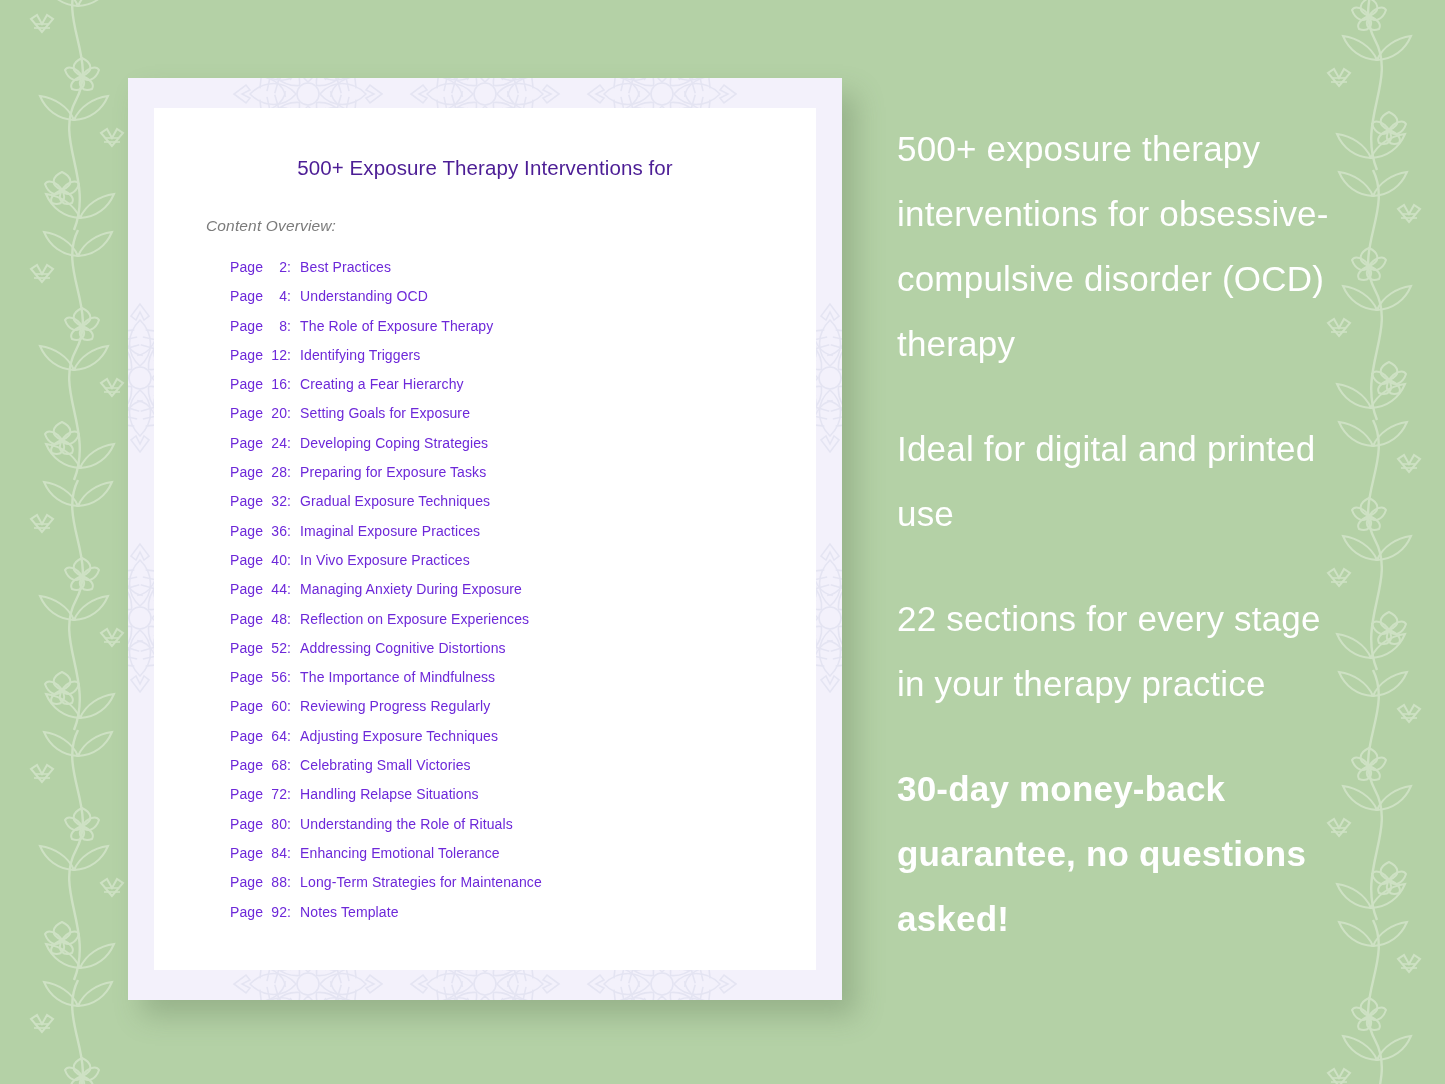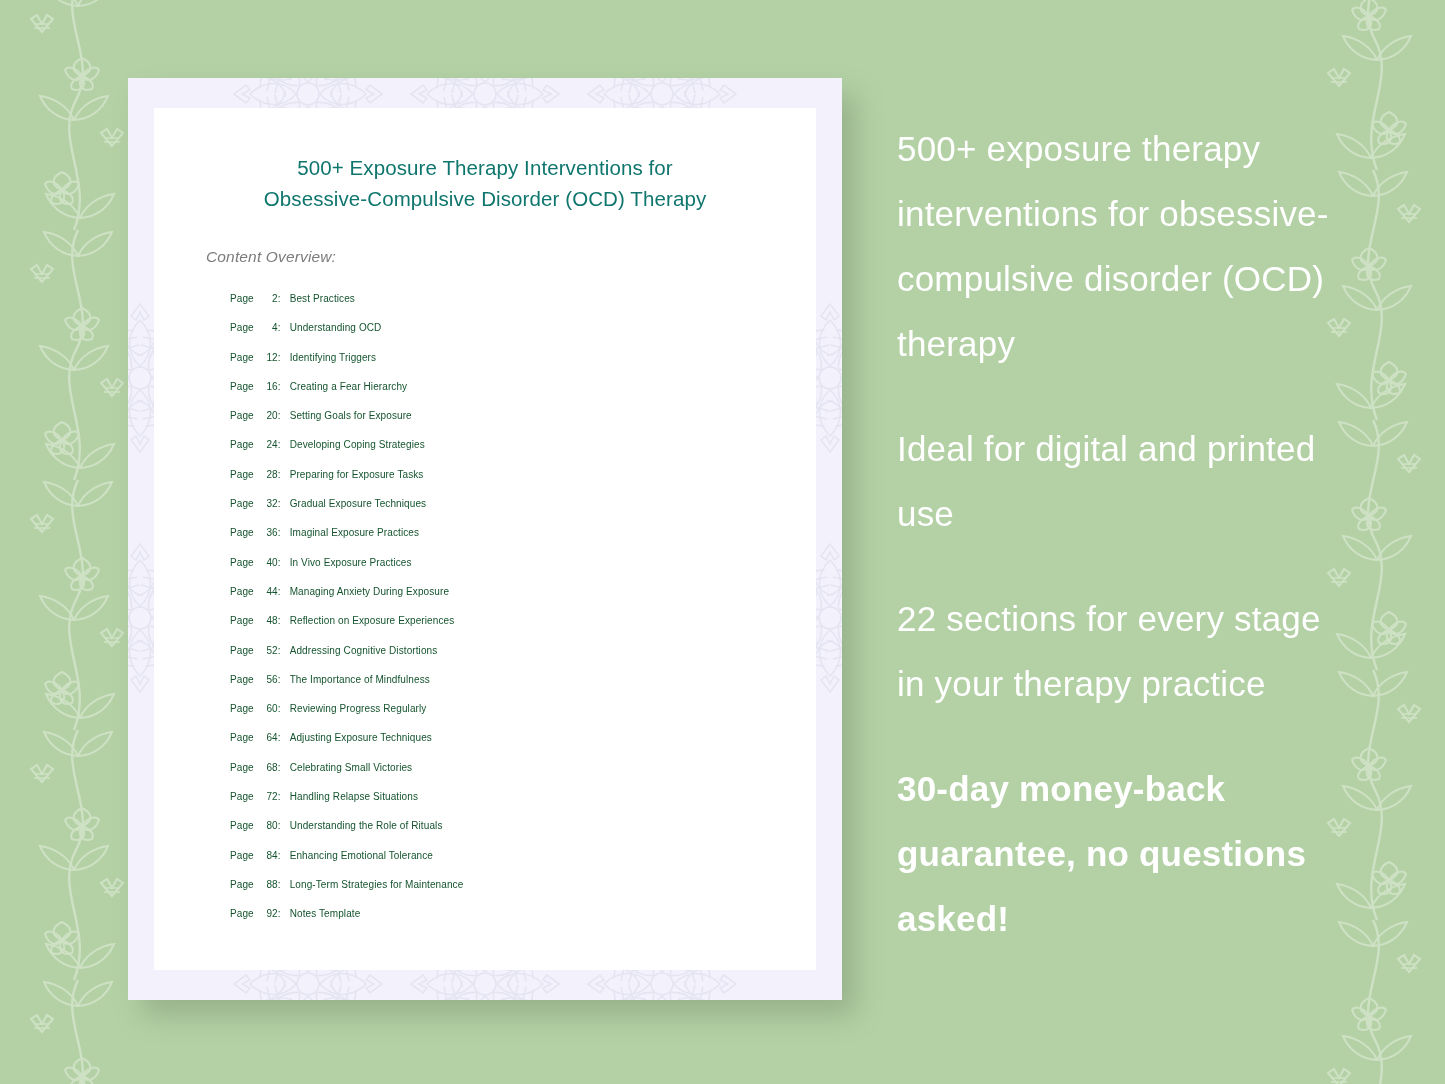--- a/index.html
+++ b/index.html
@@ -51,44 +51,44 @@
     width: 662px;
     height: 862px;
     background: #ffffff;
     padding: 44px 52px 0 52px;
   }
 
   .doc-title {
     text-align: center;
     font-size: 20.5px;
     line-height: 31px;
-    color: #0f766e;
+    color: #4c1d95;
     font-weight: 400;
     letter-spacing: 0.1px;
     padding: 0 14px;
   }
 
   .overview-label {
     margin-top: 34px;
     font-size: 15.5px;
     color: #7b7b7b;
     letter-spacing: 0.15px;
     font-style: italic;
   }
 
   .toc {
     margin-top: 18px;
     padding-left: 24px;
     list-style: none;
   }
 
   .toc-item {
-    font-size: 10px;
+    font-size: 14px;
     line-height: 29.3px;
-    color: #14532d;
+    color: #6d28d9;
     white-space: nowrap;
     letter-spacing: 0.1px;
   }
   .toc-word { display: inline-block; }
   .toc-num {
     display: inline-block;
     width: 24px;
     text-align: right;
   }
   .toc-title { margin-left: 9px; }
@@ -194,28 +194,28 @@
     <use href="#mandala" x="534" y="906"></use>
     <use href="#mandala" x="12" y="300"></use>
     <use href="#mandala" x="12" y="540"></use>
     <use href="#mandala" x="702" y="300"></use>
     <use href="#mandala" x="702" y="540"></use>
   </svg>
 
   <div class="page">
     <div class="doc-title">
       <span>500+ Exposure Therapy Interventions for</span><br>
-      <span>Obsessive-Compulsive Disorder (OCD) Therapy</span>
     </div>
 
     <div class="overview-label">Content Overview:</div>
 
     <ul class="toc" id="toc-list">
         <li class="toc-item"><span class="toc-word">Page</span> <span class="toc-num">2:</span><span class="toc-title">Best Practices</span></li>
         <li class="toc-item"><span class="toc-word">Page</span> <span class="toc-num">4:</span><span class="toc-title">Understanding OCD</span></li>
+        <li class="toc-item"><span class="toc-word">Page</span> <span class="toc-num">8:</span><span class="toc-title">The Role of Exposure Therapy</span></li>
         <li class="toc-item"><span class="toc-word">Page</span> <span class="toc-num">12:</span><span class="toc-title">Identifying Triggers</span></li>
         <li class="toc-item"><span class="toc-word">Page</span> <span class="toc-num">16:</span><span class="toc-title">Creating a Fear Hierarchy</span></li>
         <li class="toc-item"><span class="toc-word">Page</span> <span class="toc-num">20:</span><span class="toc-title">Setting Goals for Exposure</span></li>
         <li class="toc-item"><span class="toc-word">Page</span> <span class="toc-num">24:</span><span class="toc-title">Developing Coping Strategies</span></li>
         <li class="toc-item"><span class="toc-word">Page</span> <span class="toc-num">28:</span><span class="toc-title">Preparing for Exposure Tasks</span></li>
         <li class="toc-item"><span class="toc-word">Page</span> <span class="toc-num">32:</span><span class="toc-title">Gradual Exposure Techniques</span></li>
         <li class="toc-item"><span class="toc-word">Page</span> <span class="toc-num">36:</span><span class="toc-title">Imaginal Exposure Practices</span></li>
         <li class="toc-item"><span class="toc-word">Page</span> <span class="toc-num">40:</span><span class="toc-title">In Vivo Exposure Practices</span></li>
         <li class="toc-item"><span class="toc-word">Page</span> <span class="toc-num">44:</span><span class="toc-title">Managing Anxiety During Exposure</span></li>
         <li class="toc-item"><span class="toc-word">Page</span> <span class="toc-num">48:</span><span class="toc-title">Reflection on Exposure Experiences</span></li>

